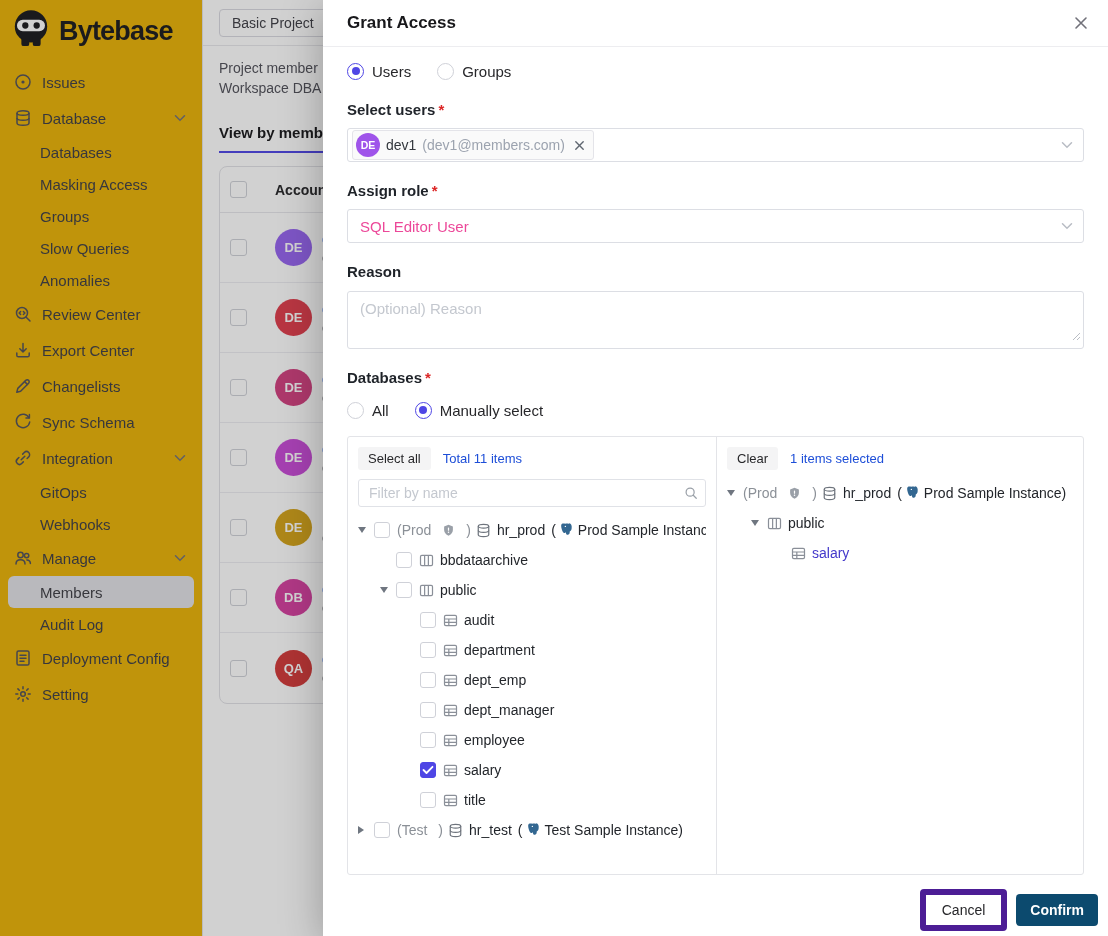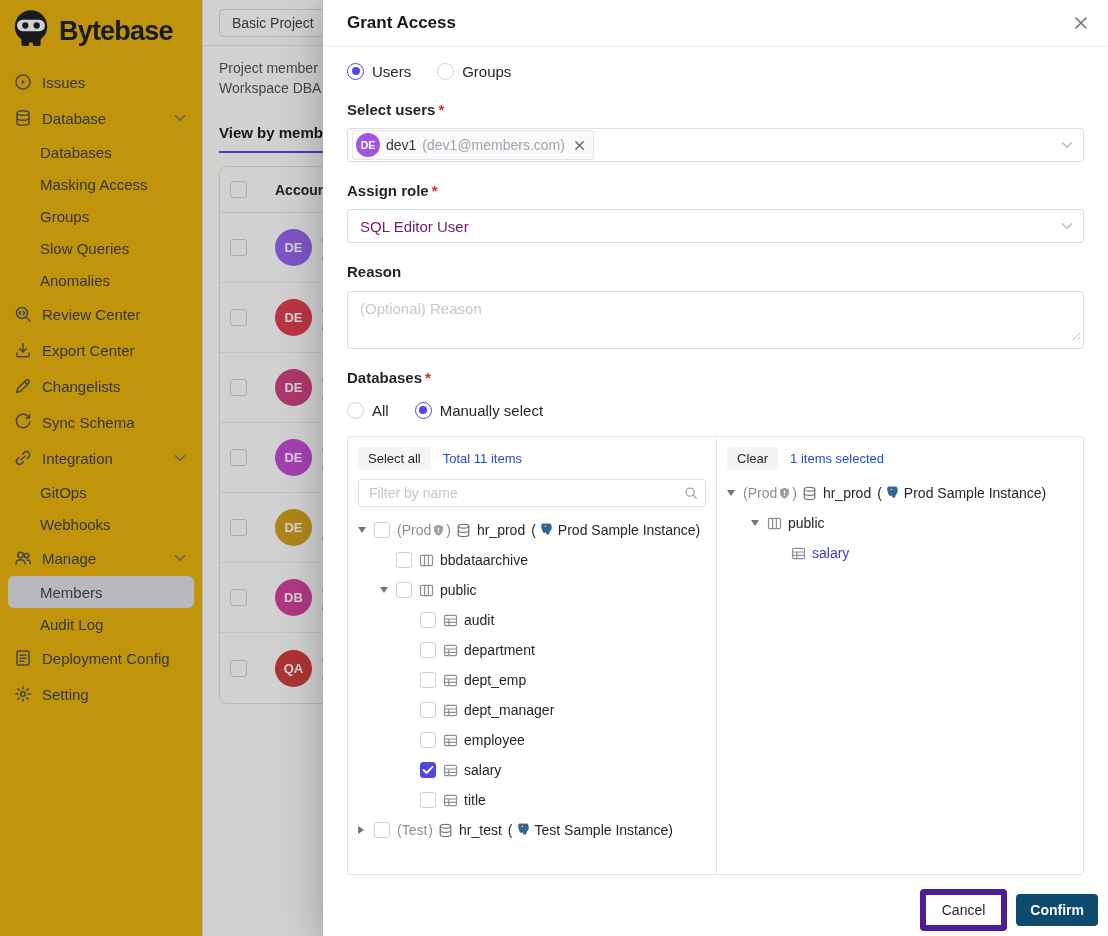--- a/index.html
+++ b/index.html
@@ -52,21 +52,21 @@
   .radio-dot.on::after { content:""; position:absolute; inset:3.5px; background:#4f46e5; border-radius:50%; }
   .field-label { margin-top:20px; font-size:15px; font-weight:600; color:#1f2329; }
   .req { color:#dc2626; margin-left:3px; }
   .mselect { margin-top:10px; height:34px; border:1px solid #dcdee4; border-radius:3px; display:flex; align-items:center; padding:0 28px 0 4px; position:relative; }
   .chip { display:flex; align-items:center; gap:6px; border:1px solid #e4e4e9; background:#fafafa; border-radius:3px; padding:2px 7px 2px 3px; }
   .chip-avatar { width:24px; height:24px; border-radius:50%; background:#9f54ea; color:#fff; font-size:10.5px; font-weight:700; display:flex; align-items:center; justify-content:center; }
   .chip-name { font-size:14px; color:#33373d; }
   .chip-email { font-size:14px; color:#9ca3af; }
   .chip-x { color:#5f6670; margin-left:2px; display:flex; cursor:pointer; }
   .sel-chevron { position:absolute; right:10px; top:50%; transform:translateY(-50%); display:flex; color:#b8bcc4; }
-  .select { margin-top:10px; height:34px; border:1px solid #dcdee4; border-radius:3px; display:flex; align-items:center; padding:0 28px 0 12px; position:relative; font-size:15px; color:#701a75; }
+  .select { margin-top:10px; height:34px; border:1px solid #dcdee4; border-radius:3px; display:flex; align-items:center; padding:0 28px 0 12px; position:relative; font-size:15px; color:#ec4899; }
   .ta-wrap { margin-top:11px; position:relative; }
   .ta-wrap textarea { width:100%; height:58px; border:1px solid #dcdee4; border-radius:3px; padding:8px 12px; font-size:15px; color:#33373d; font-family:"Liberation Sans",sans-serif; resize:none; outline:none; display:block; }
   .ta-wrap textarea::placeholder { color:#c4c8cf; }
   .resize-corner { position:absolute; right:3px; bottom:4px; }
   .dbs-radios { margin-top:14px; }
 
   .picker { margin-top:16px; height:439px; border:1px solid #e3e4e8; border-radius:3px; display:flex; overflow:hidden; }
   .picker-left { width:369px; border-right:1px solid #e3e4e8; padding:10px; overflow:hidden; }
   .picker-right { flex:1; padding:10px; overflow:hidden; }
   .picker-head { display:flex; align-items:center; gap:12px; }
@@ -77,21 +77,21 @@
   .filter input::placeholder { color:#c4c8cf; }
   .filter .search-ic { position:absolute; right:8px; top:7px; display:flex; color:#9aa0a8; }
   .tree { margin-top:8px; }
   .tnode { display:flex; align-items:center; height:30px; font-size:14px; color:#23262b; white-space:nowrap; overflow:hidden; }
   .caret-slot { width:16px; flex:none; display:flex; align-items:center; }
   .caret-d { width:0; height:0; border-left:4.5px solid transparent; border-right:4.5px solid transparent; border-top:6px solid #6f7680; }
   .caret-r { width:0; height:0; border-top:4.5px solid transparent; border-bottom:4.5px solid transparent; border-left:6px solid #6f7680; }
   .tcb { width:16px; height:16px; border:1px solid #cfd1d8; border-radius:3px; background:#fff; flex:none; margin-right:7px; position:relative; }
   .tcb.on { background:#4f46e5; border-color:#4f46e5; }
   .tcb.on svg { position:absolute; left:1px; top:2px; }
-  .env { display:inline-flex; align-items:center; gap:1px; color:#8b9097; margin-right:5px; }
+  .env { display:inline-flex; align-items:center; gap:11px; color:#8b9097; margin-right:5px; }
   .env .shield { display:flex; }
   .node-icon { margin-right:6px; flex:none; display:flex; color:#6e747d; }
   .node-label { margin-right:6px; }
   .lbl-strong { font-weight:500; color:#1f2329; }
   .instance { display:inline-flex; align-items:center; gap:4px; color:#23262b; }
   .tnode.sel .node-label { color:#4338ca; font-weight:500; }
 
   .modal-footer { position:absolute; bottom:0; left:0; right:0; height:52px; display:flex; align-items:center; justify-content:flex-end; gap:9px; padding-right:10px; background:#fff; }
   .btn-cancel { background:#fff; border:6px solid #4c1d95; border-radius:4px; padding:7px 16px; font-size:14px; color:#27272a; font-family:inherit; cursor:pointer; }
   .btn-confirm { background:#0c4a6e; color:#fff; border:none; border-radius:4px; padding:8px 14px; font-size:14px; font-weight:700; font-family:inherit; cursor:pointer; }

